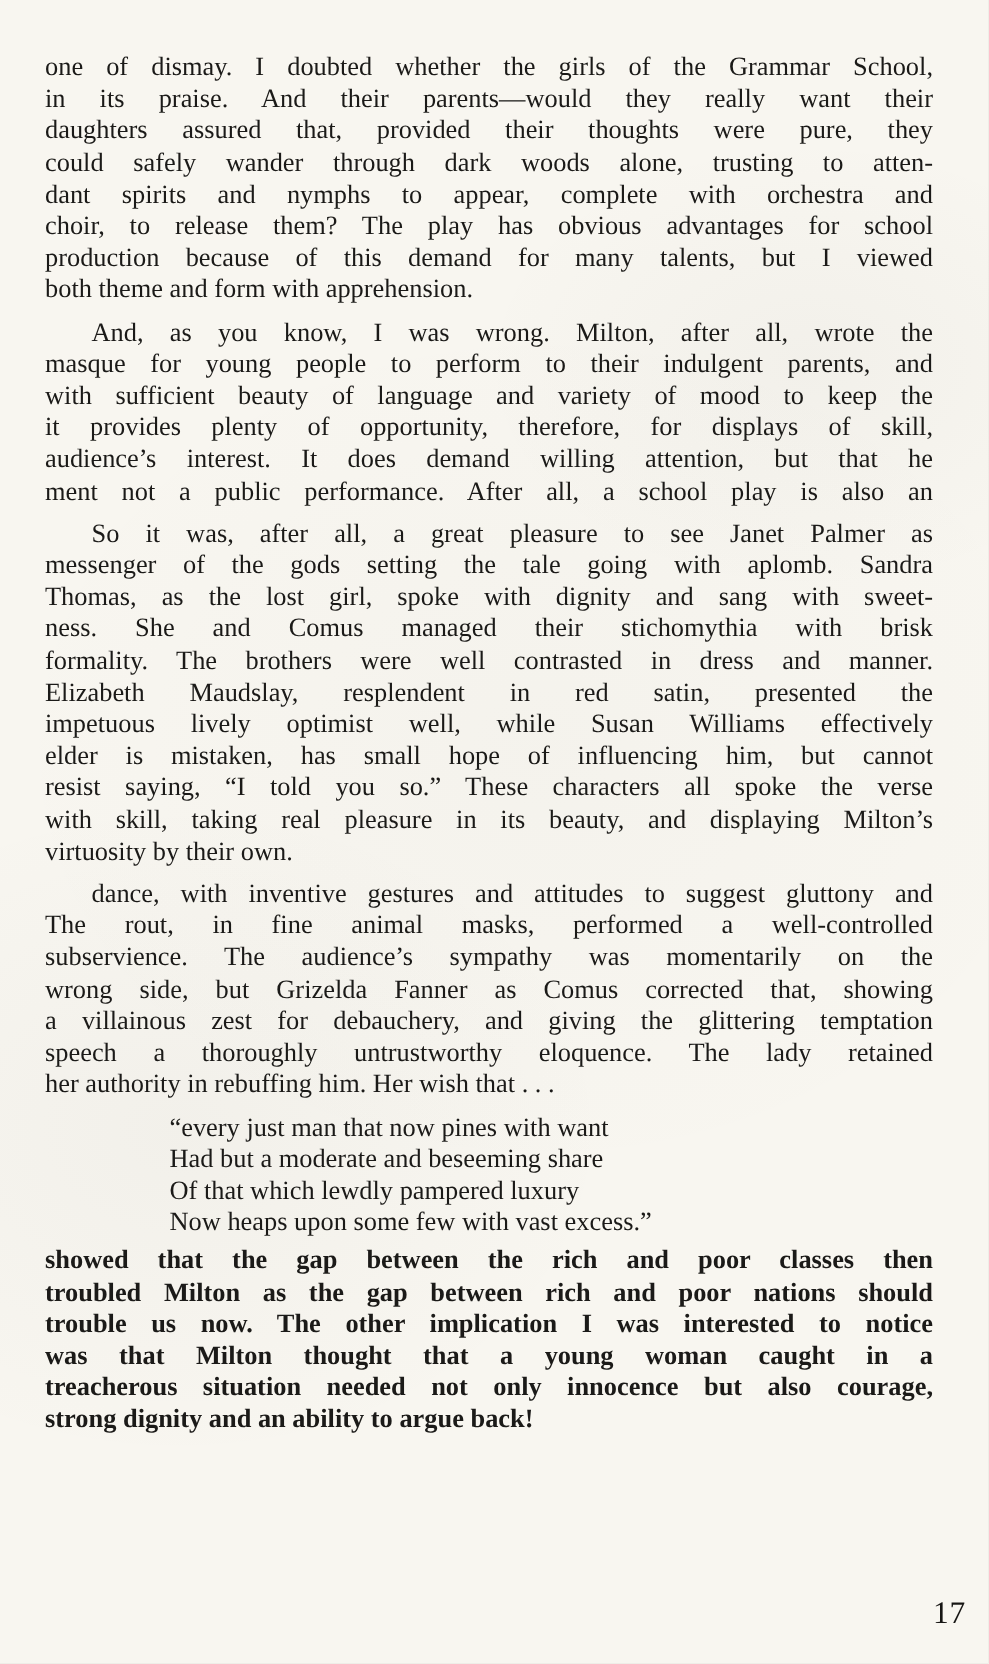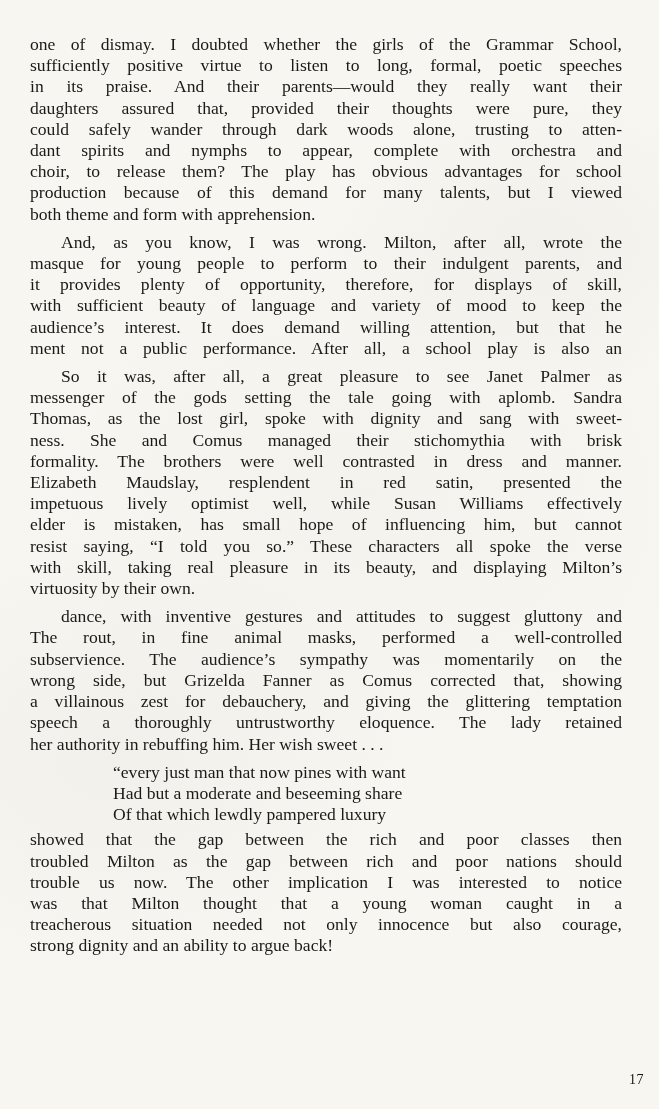--- a/index.html
+++ b/index.html
@@ -23,21 +23,21 @@
   }
   .text-block {
     position: absolute;
     left: 30px;
     top: 34px;
     width: 592px;
   }
   .para {
     margin: 0 0 7px 0;
   }
-  .para:last-child { margin-bottom: 0; }
+  .para:last-child { margin-bottom: 0; font-weight: bold; }
   .line {
     font-size: 17.6px;
     line-height: 21.2px;
     text-align: justify;
     text-align-last: justify;
     white-space: normal;
   }
   .line.para-end {
     text-align-last: left;
   }
@@ -49,47 +49,46 @@
     margin: 2px 0 4px 0;
   }
   .para.quote .line {
     text-align: right;
     text-align-last: left;
   }
   .page-number {
     position: absolute;
     right: 15px;
     bottom: 21px;
-    font-size: 14px;
+    font-size: 21px;
     font-weight: normal;
     letter-spacing: 0.5px;
     color: #171614;
   }
 </style>
 </head>
 <body>
 
 <div class="page">
   <div class="text-block" id="text-block">
       <div class="para body">
         <div class="line">one of dismay.  I doubted whether the girls of the Grammar School,</div>
-        <div class="line">sufficiently positive virtue to listen to long, formal, poetic speeches</div>
         <div class="line">in its praise.  And their parents—would they really want their</div>
         <div class="line">daughters assured that, provided their thoughts were pure, they</div>
         <div class="line">could safely wander through dark woods alone, trusting to atten-</div>
         <div class="line">dant spirits and nymphs to appear, complete with orchestra and</div>
         <div class="line">choir, to release them?  The play has obvious advantages for school</div>
         <div class="line">production because of this demand for many talents, but I viewed</div>
         <div class="line para-end">both theme and form with apprehension.</div>
       </div>
       <div class="para body indent">
         <div class="line">And, as you know, I was wrong.  Milton, after all, wrote the</div>
         <div class="line">masque for young people to perform to their indulgent parents, and</div>
+        <div class="line">with sufficient beauty of language and variety of mood to keep the</div>
         <div class="line">it provides plenty of opportunity, therefore, for displays of skill,</div>
-        <div class="line">with sufficient beauty of language and variety of mood to keep the</div>
         <div class="line">audience’s interest.  It does demand willing attention, but that he</div>
         <div class="line">ment not a public performance.  After all, a school play is also an</div>
       </div>
       <div class="para body indent">
         <div class="line">So it was, after all, a great pleasure to see Janet Palmer as</div>
         <div class="line">messenger of the gods setting the tale going with aplomb.  Sandra</div>
         <div class="line">Thomas, as the lost girl, spoke with dignity and sang with sweet-</div>
         <div class="line">ness.  She and Comus managed their stichomythia with brisk</div>
         <div class="line">formality.  The brothers were well contrasted in dress and manner.</div>
         <div class="line">Elizabeth Maudslay, resplendent in red satin, presented the</div>
@@ -99,26 +98,27 @@
         <div class="line">with skill, taking real pleasure in its beauty, and displaying Milton’s</div>
         <div class="line para-end">virtuosity by their own.</div>
       </div>
       <div class="para body indent">
         <div class="line">dance, with inventive gestures and attitudes to suggest gluttony and</div>
         <div class="line">The rout, in fine animal masks, performed a well-controlled</div>
         <div class="line">subservience.  The audience’s sympathy was momentarily on the</div>
         <div class="line">wrong side, but Grizelda Fanner as Comus corrected that, showing</div>
         <div class="line">a villainous zest for debauchery, and giving the glittering temptation</div>
         <div class="line">speech a thoroughly untrustworthy eloquence.  The lady retained</div>
-        <div class="line para-end">her authority in rebuffing him.  Her wish sweet . . .</div>
+        <div class="line para-end">her authority in rebuffing him.  Her wish that . . .</div>
       </div>
       <div class="para quote">
         <div class="line">“every just man that now pines with want</div>
         <div class="line">Had but a moderate and beseeming share</div>
         <div class="line">Of that which lewdly pampered luxury</div>
+        <div class="line">Now heaps upon some few with vast excess.”</div>
       </div>
       <div class="para body">
         <div class="line">showed that the gap between the rich and poor classes then</div>
         <div class="line">troubled Milton as the gap between rich and poor nations should</div>
         <div class="line">trouble us now.  The other implication I was interested to notice</div>
         <div class="line">was that Milton thought that a young woman caught in a</div>
         <div class="line">treacherous situation needed not only innocence but also courage,</div>
         <div class="line para-end">strong dignity and an ability to argue back!</div>
       </div>
     </div>

